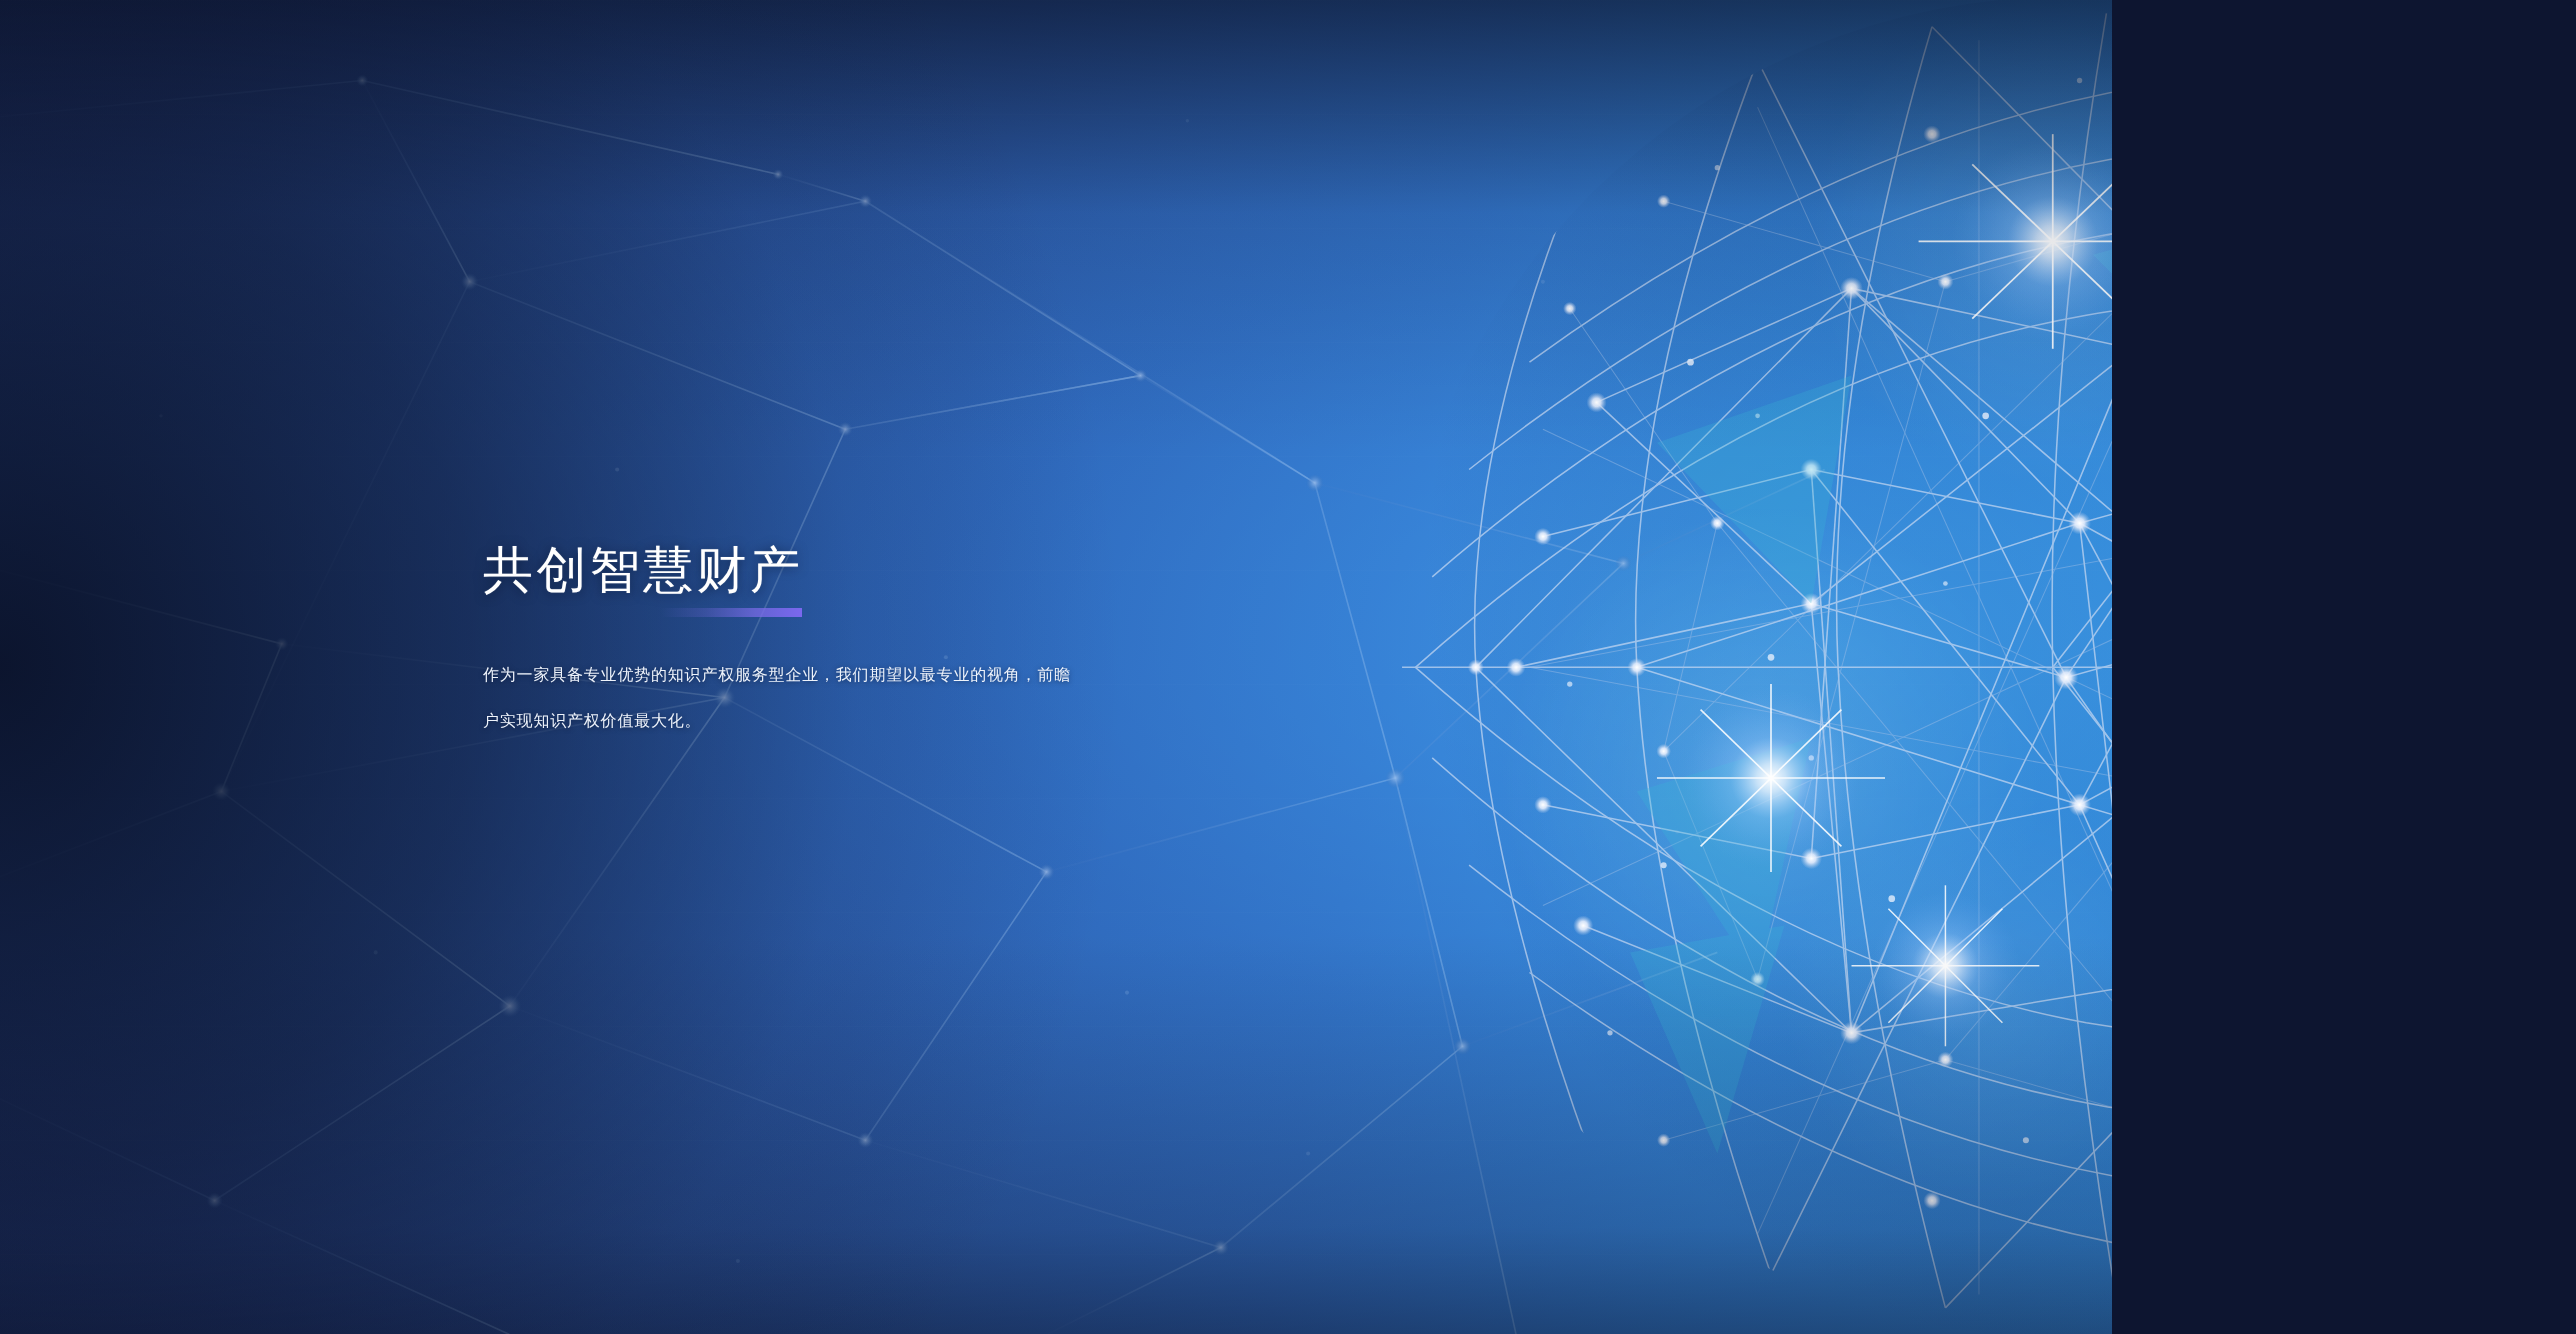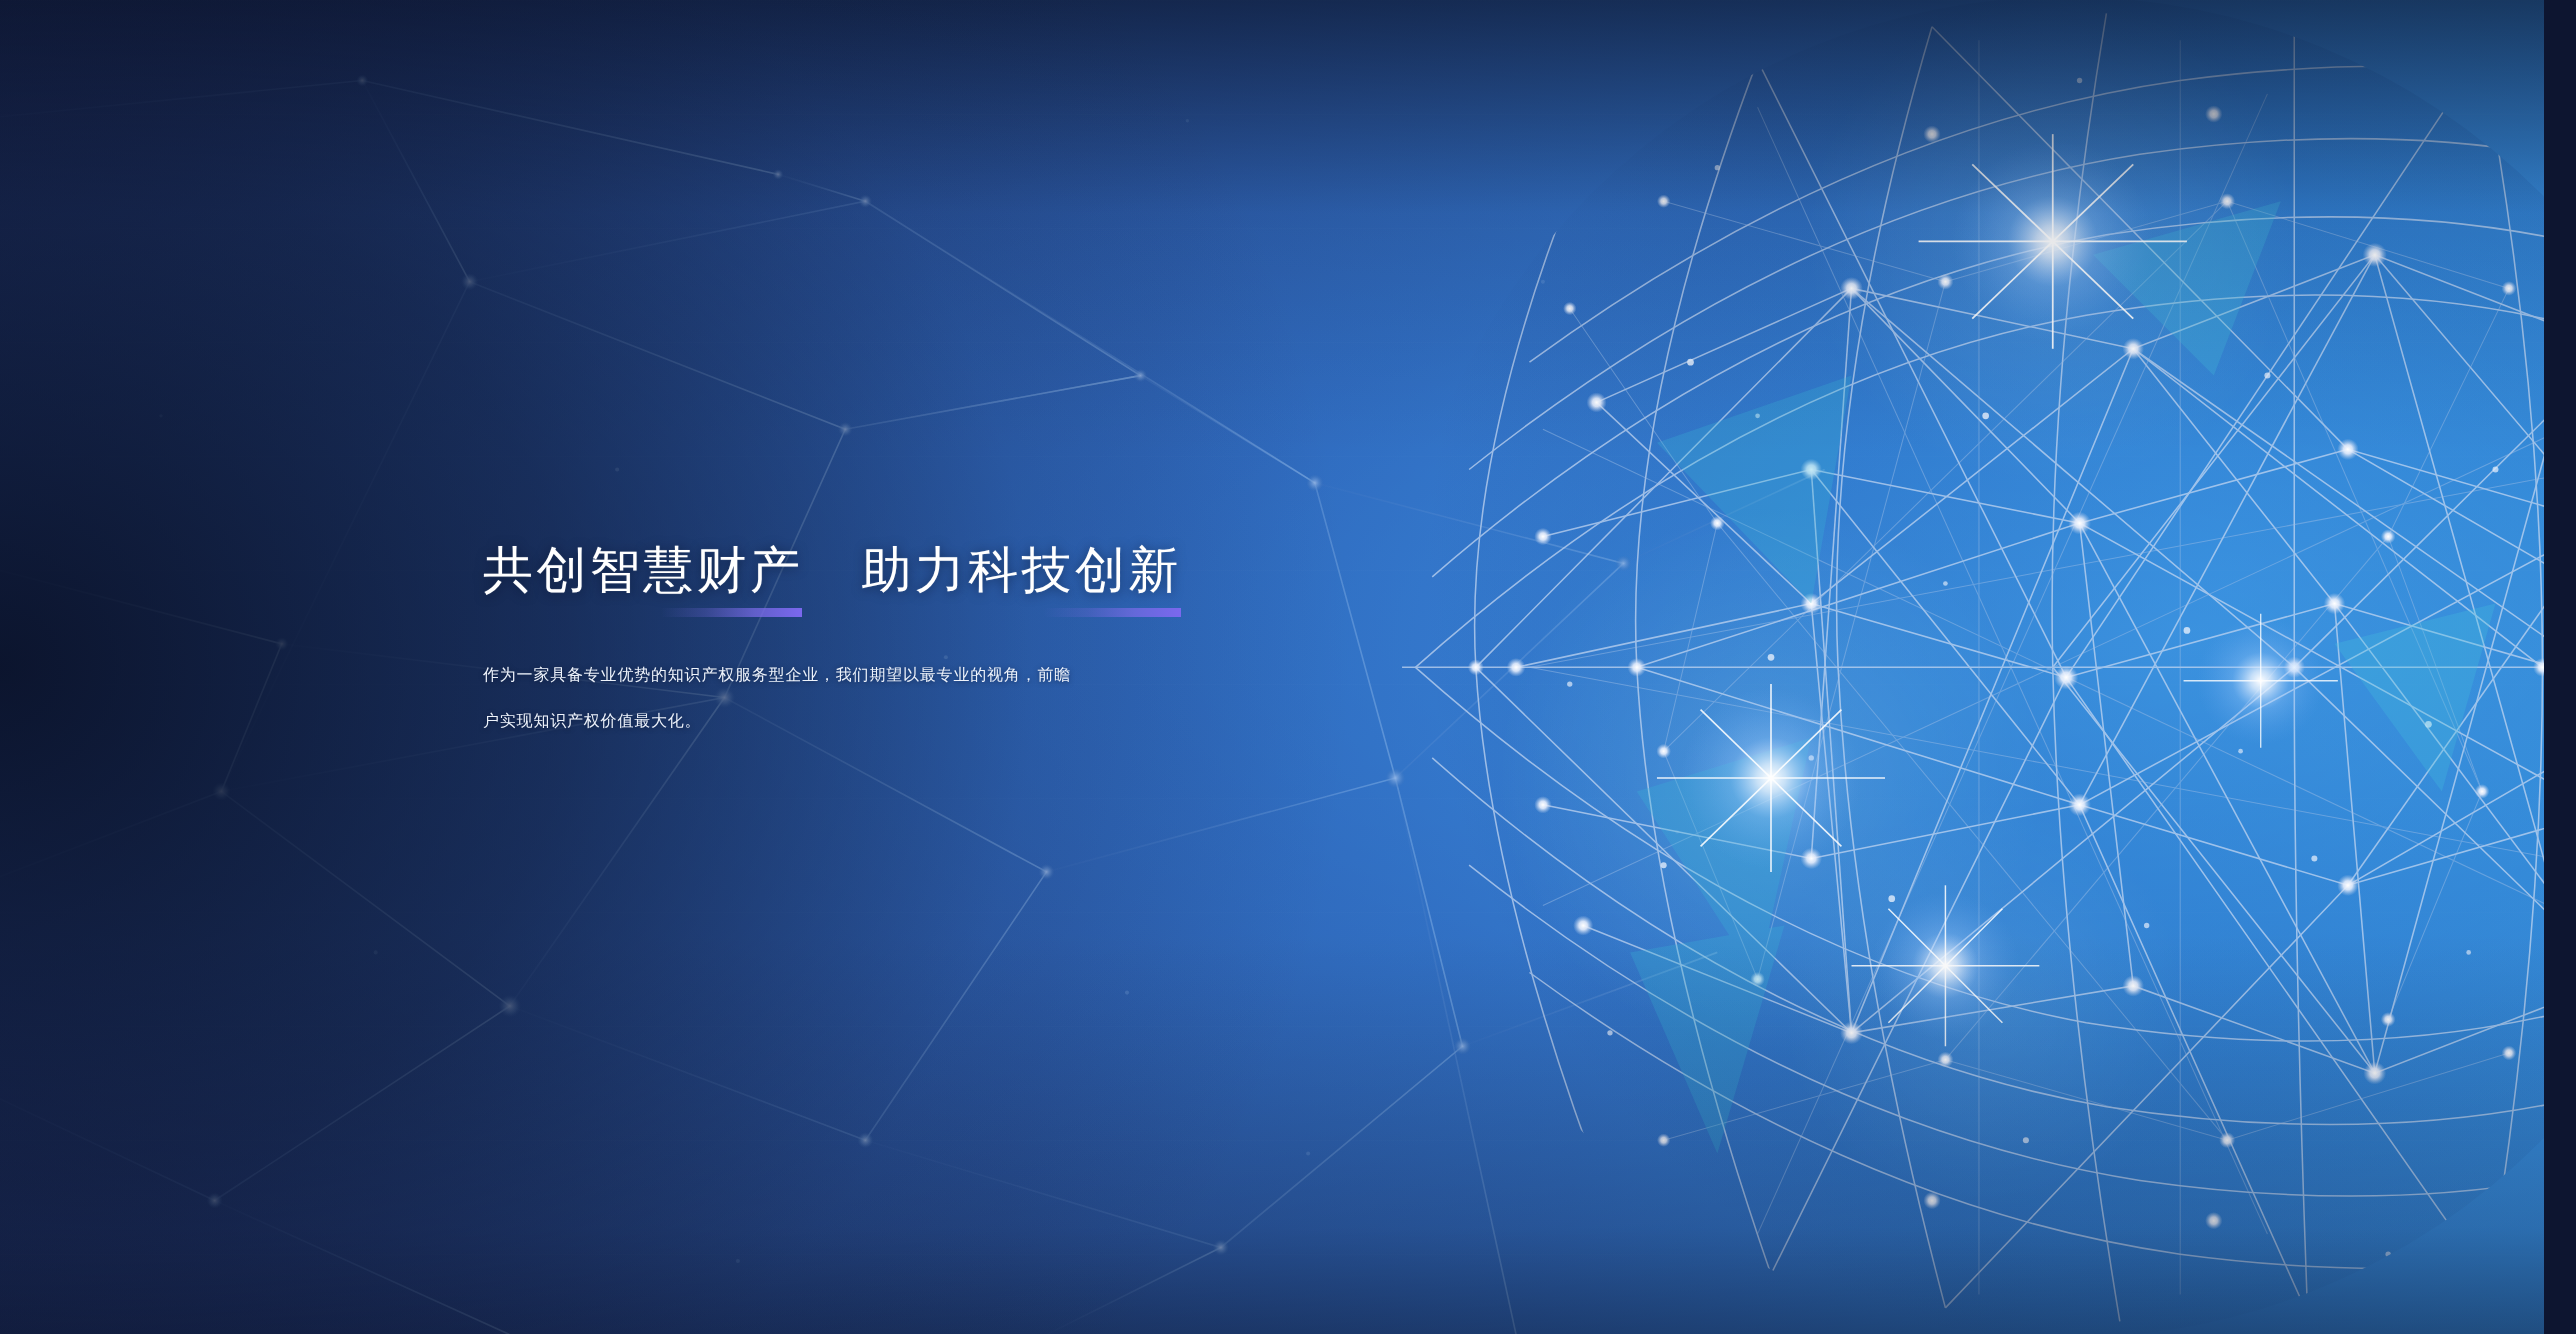--- a/index.html
+++ b/index.html
@@ -6,21 +6,21 @@
   * { margin:0; padding:0; box-sizing:border-box; }
   html,body { background:#0d1530; }
   body {
     font-family:"Liberation Sans","DejaVu Sans",sans-serif;
     -webkit-font-smoothing:antialiased;
   }
 
   
   #banner {
     position:relative;
-    width:2544px;
+    width:2112px;
     height:1334px;
     overflow:hidden;
     background:#14204a;
   }
 
   
   .bg-base {
     position:absolute; inset:0;
     background:
       radial-gradient(ellipse 120% 95% at 86% 48%, #2a72c8 0%, #1f5cae 18%, #1a4a93 34%, #183c78 52%, #16305f 68%, #15264f 82%, #141f42 100%),
@@ -393,24 +393,20 @@
 
   <div class="copy">
 
     <div class="headline">
       <div class="hl-row">
         <span class="hl-seg">
           <span>共创智慧财产</span>
           <span class="accent-bar accent-a"></span>
         </span>
         <span class="hl-gap"></span>
-        <span class="hl-seg">
-          <span>助力科技创新</span>
-          <span class="accent-bar accent-b"></span>
-        </span>
       </div>
     </div>
 
     <div class="body-copy">
       <p>作为一家具备专业优势的知识产权服务型企业，我们期望以最专业的视角，前瞻</p>
       <p>户实现知识产权价值最大化。</p>
     </div>
 
   </div>
 </div>

